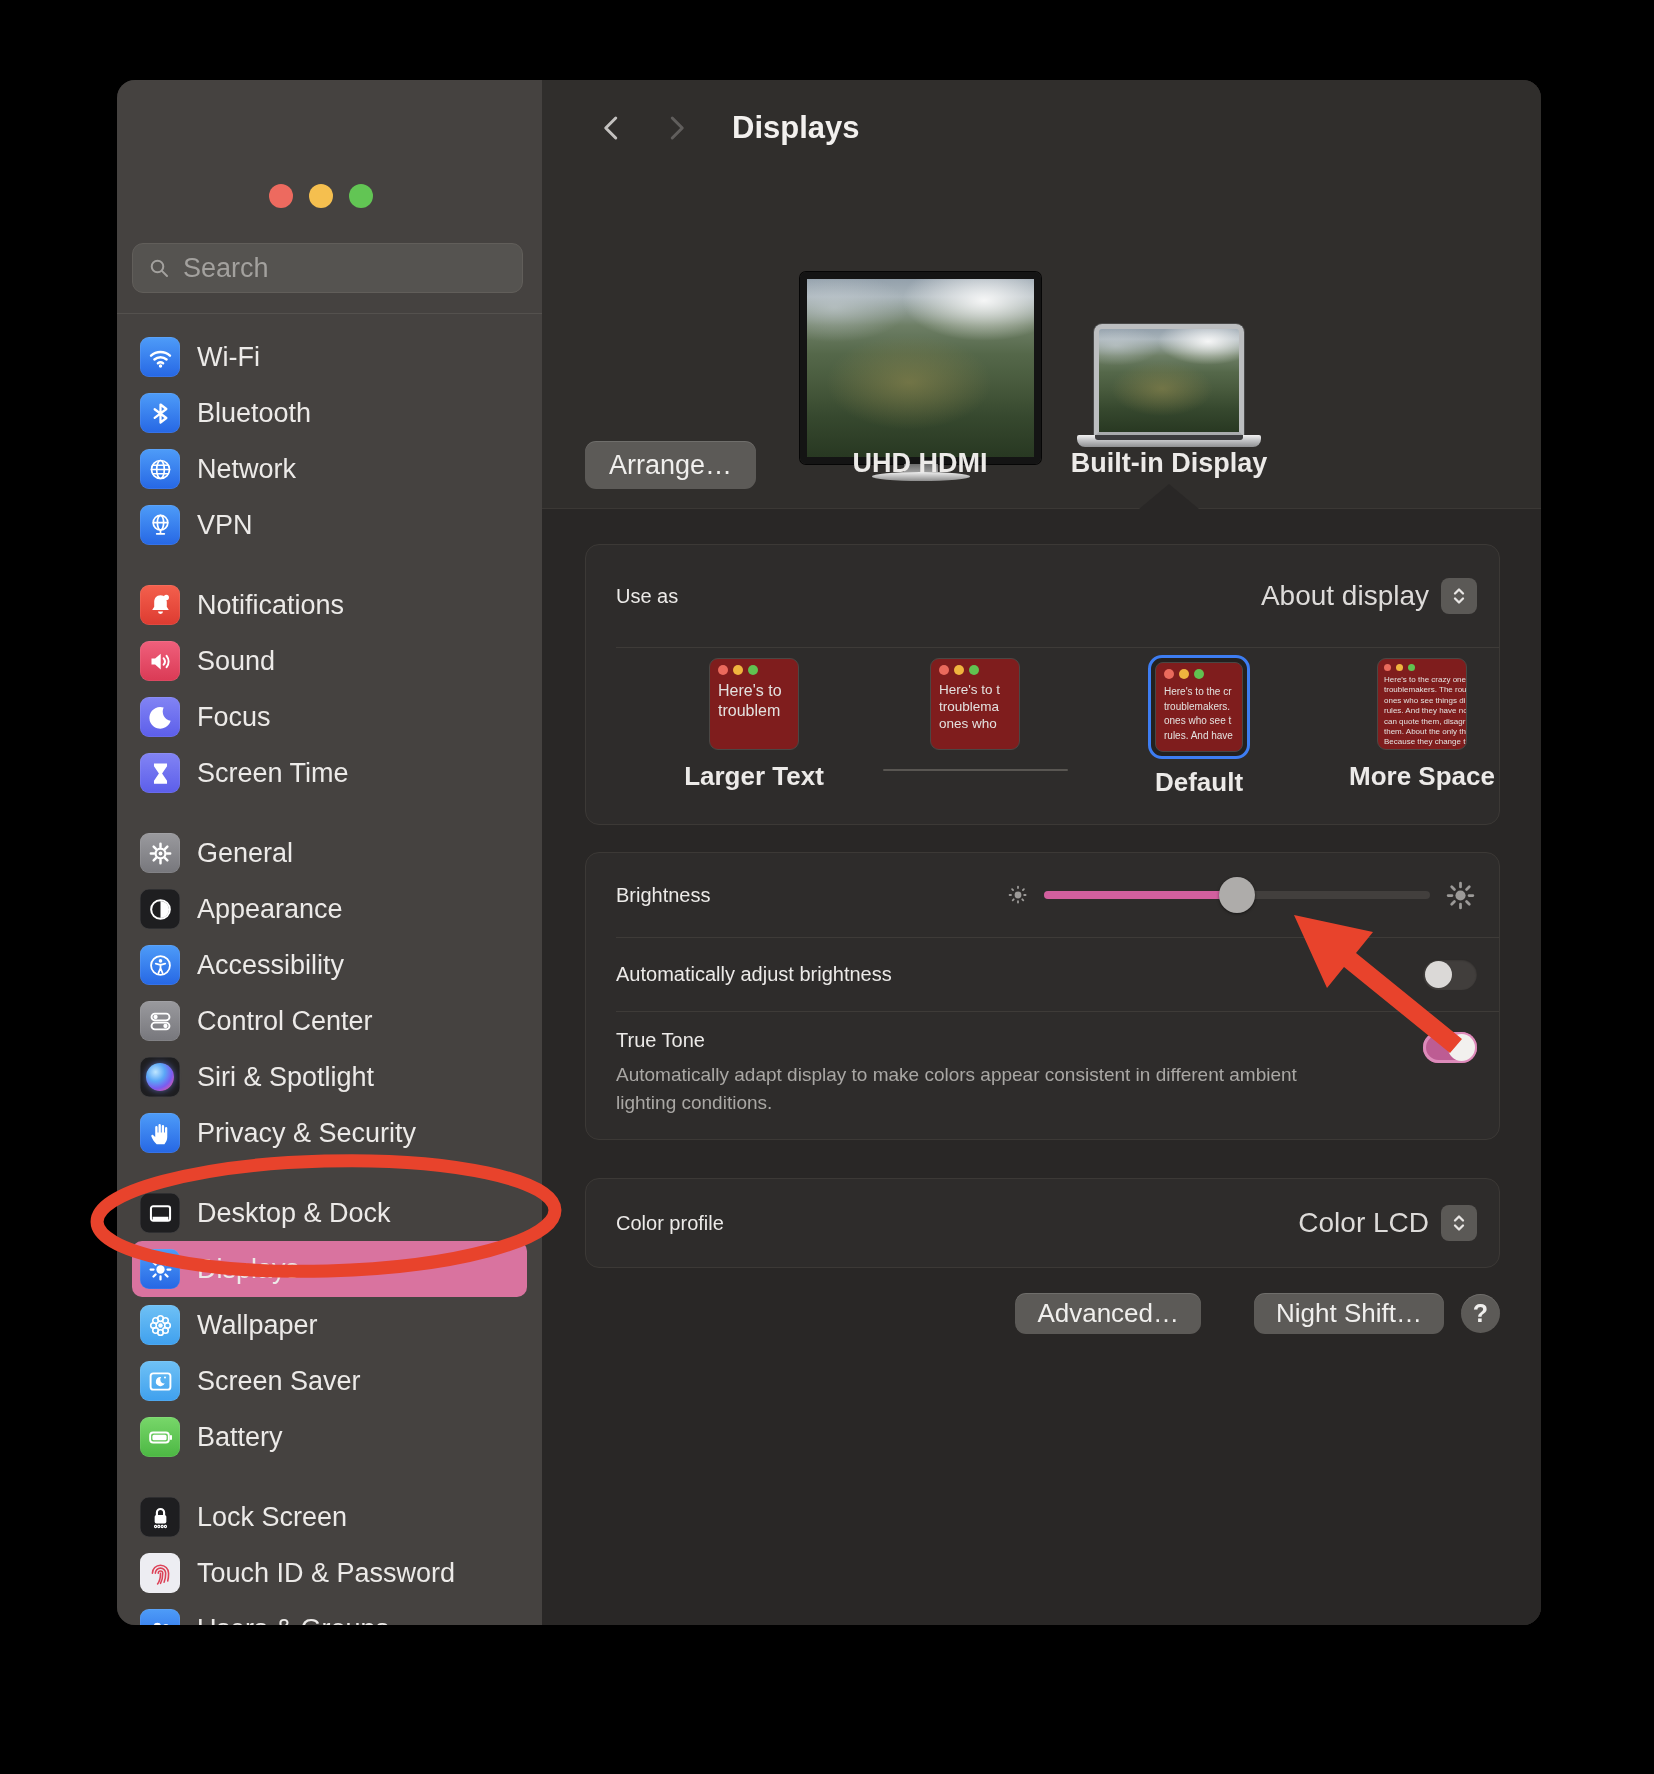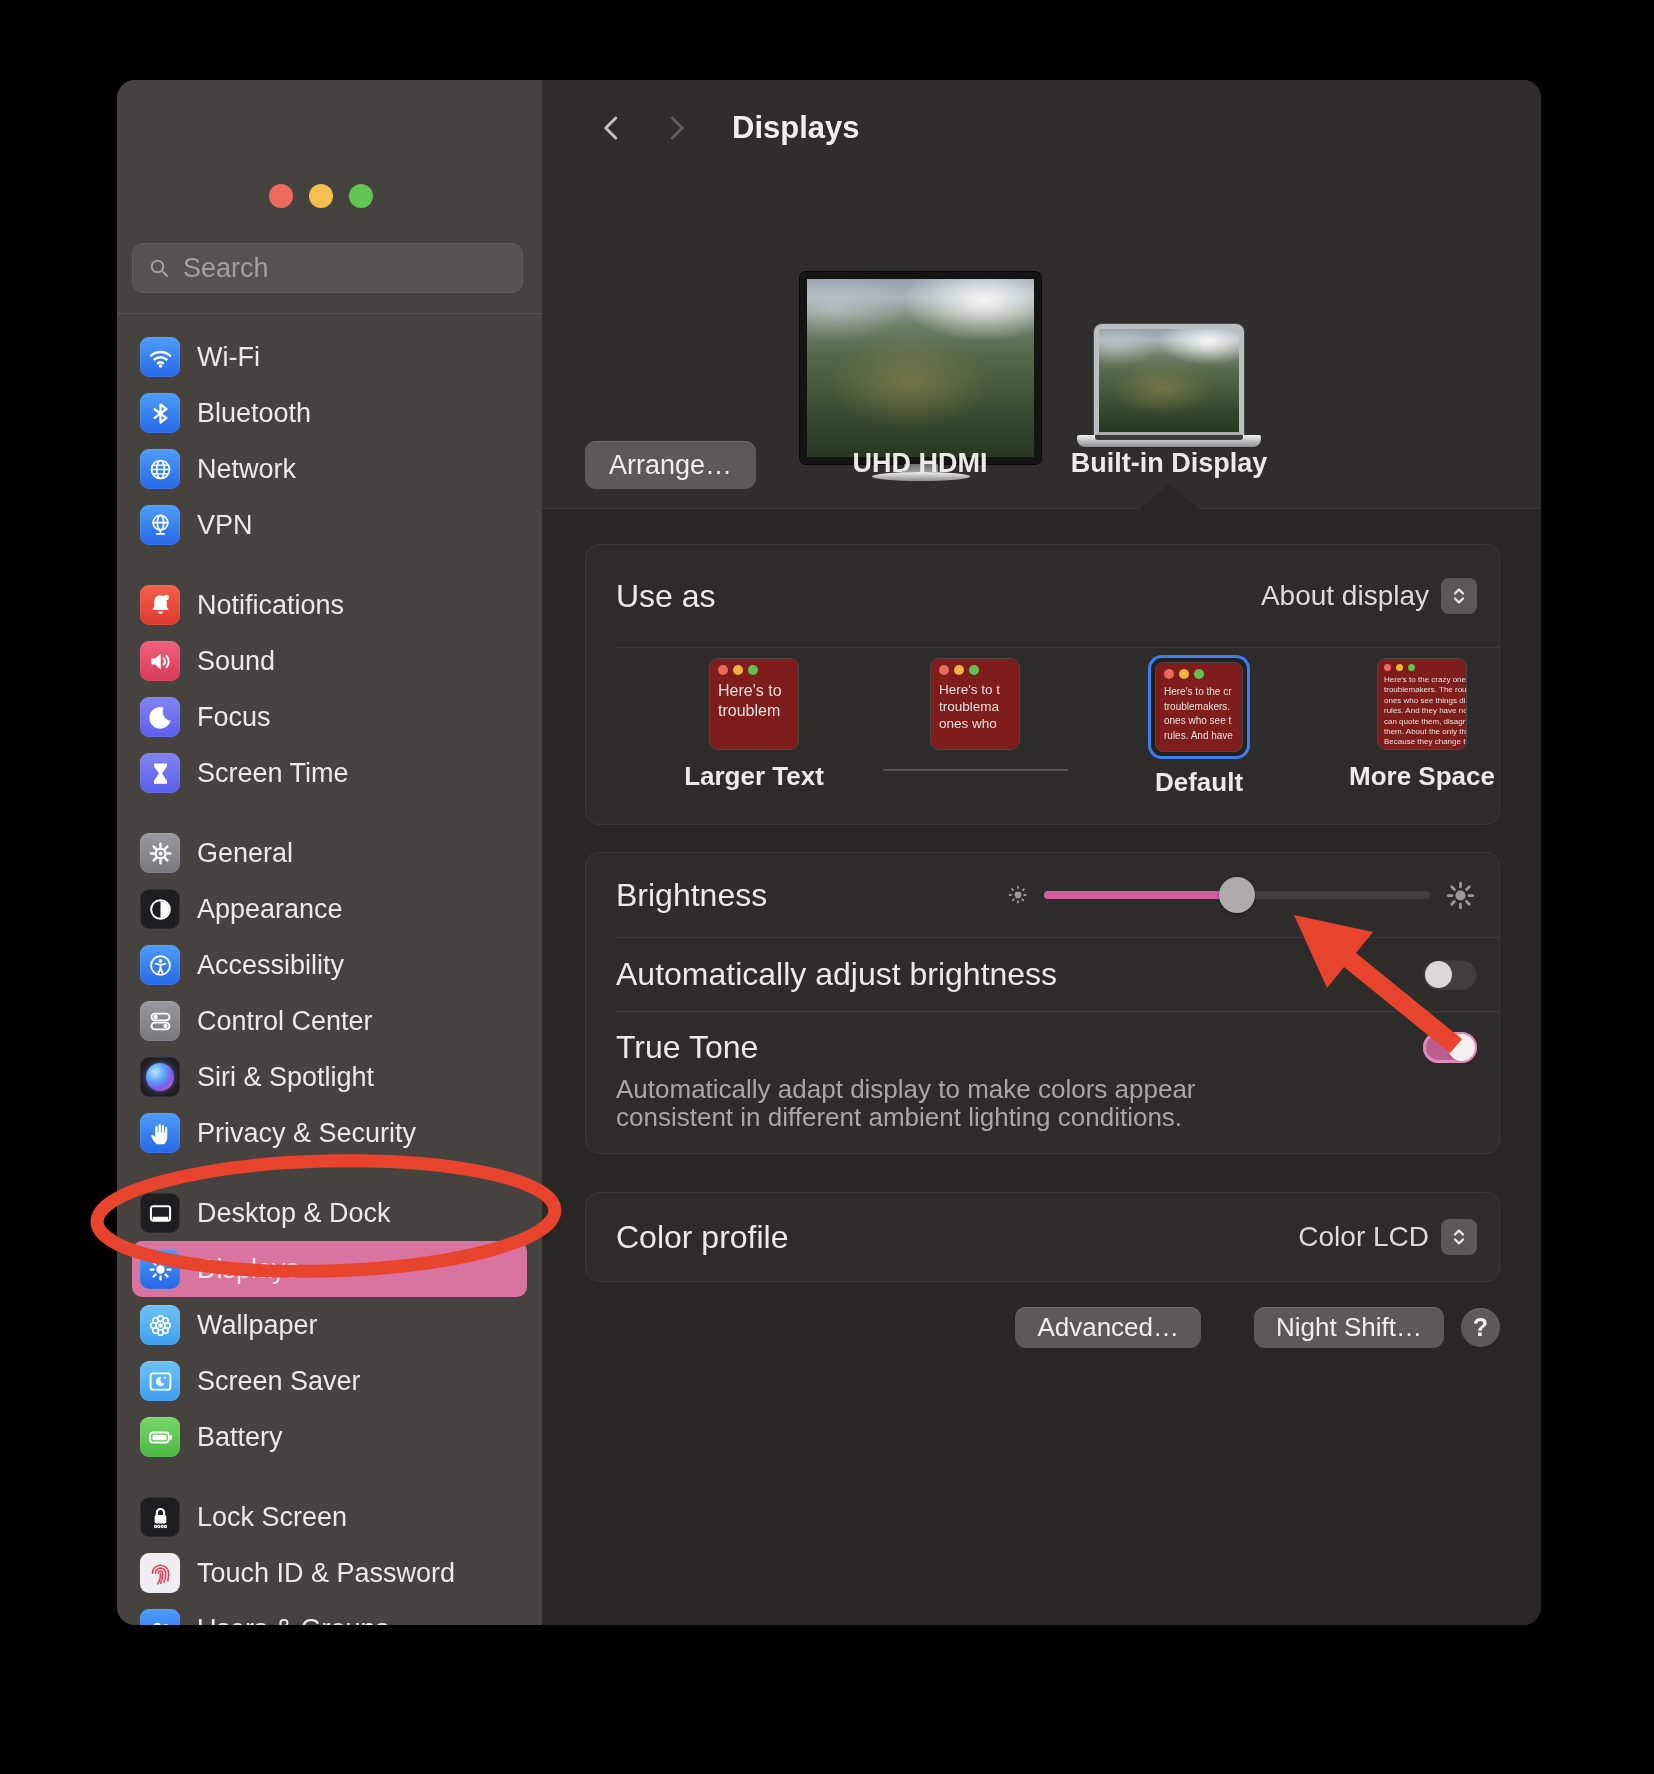--- a/index.html
+++ b/index.html
@@ -77,21 +77,21 @@
   #cbody{flex:1;position:relative;border-top:1px solid #3b3835;background:#292726;}
   .notch{position:absolute;top:-25px;left:597px;width:0;height:0;
     border-left:30px solid transparent;border-right:30px solid transparent;border-bottom:25px solid #292726;}
   .card{width:915px;margin-left:43px;background:#2e2c2b;border:1px solid #3c3936;border-radius:14px;
     box-sizing:border-box;}
   .card1{margin-top:35px;}
   .card2{margin-top:27px;}
   .card3{margin-top:38px;}
   .row{display:flex;align-items:center;padding:0 22px 0 30px;}
   .sep{height:1px;background:#3e3b38;margin-left:30px;}
-  .rlabel{font-size:32px;color:#eceae8;}
+  .rlabel{font-size:20px;color:#eceae8;}
   .rvalue{font-size:28px;color:#dddbd9;margin-left:auto;}
   .stepper{width:36px;height:36px;margin-left:12px;background:#5b5956;border-radius:8px;
     display:flex;align-items:center;justify-content:center;color:#e8e6e4;}
   .stepper svg{width:24px;height:24px;}
   .row-useas{height:102px;}
   
   #presets{position:relative;height:176px;}
   .preset{position:absolute;top:7px;width:190px;text-align:center;}
   .p1{left:73px}.p2{left:294px}.p3{left:518px}.p4{left:741px}
   .mini-wrap{width:96px;height:98px;margin:0 auto;display:flex;align-items:center;justify-content:center;}
@@ -126,21 +126,21 @@
   .slider-wrap{margin-left:auto;display:flex;align-items:center;}
   
   .row-auto{height:73px;}
   .toggle{width:54px;height:31px;border-radius:16px;background:#413e3c;position:relative;margin-left:auto;
     box-shadow:inset 0 1px 2px rgba(0,0,0,.4);flex:0 0 auto;}
   .toggle .knob{position:absolute;top:2px;left:2px;width:27px;height:27px;border-radius:50%;background:#dbd9d7;}
   .toggle.on{background:#bd5c93;box-shadow:inset 0 0 0 3px #dd8bba;}
   .toggle.on .knob{left:auto;right:2px;background:#f2f0ee;}
   .row-tt{padding:17px 22px 22px 30px;display:flex;align-items:flex-start;}
   .tt-text{flex:1;}
-  .tt-desc{font-size:26px;line-height:28px;color:#a9a7a4;margin-top:9px;max-width:700px;}
+  .tt-desc{font-size:19px;line-height:28px;color:#a9a7a4;margin-top:9px;max-width:700px;}
   .row-tt .toggle{margin-top:3px;}
   .row-color{height:88px;}
   
   #footer{width:915px;margin:25px 0 0 43px;display:flex;justify-content:flex-end;align-items:center;gap:17px;}
   .fbtn{height:41px;padding:0 22px;background:#5c5a57;border:none;border-radius:11px;color:#f0efed;
     font-size:26px;font-family:inherit;box-shadow:inset 0 1px 0 rgba(255,255,255,.12);margin-left:36px;}
   .helpbtn{width:39px;height:39px;border-radius:50%;background:#5c5a57;border:none;color:#f0efed;
     font-size:25px;font-weight:700;font-family:inherit;box-shadow:inset 0 1px 0 rgba(255,255,255,.12);}
   
   #annotations{position:absolute;left:0;top:0;width:1654px;height:1774px;pointer-events:none;z-index:50;}

